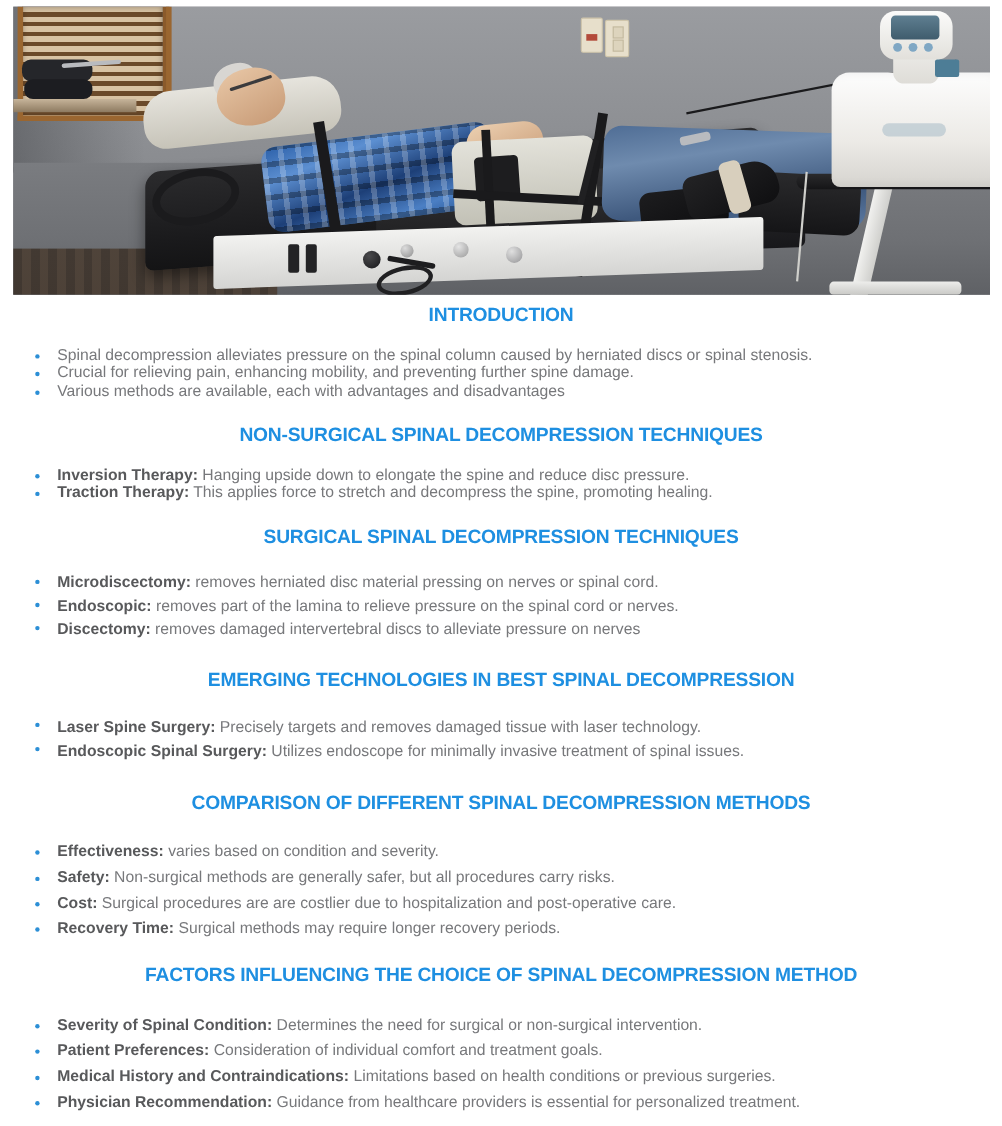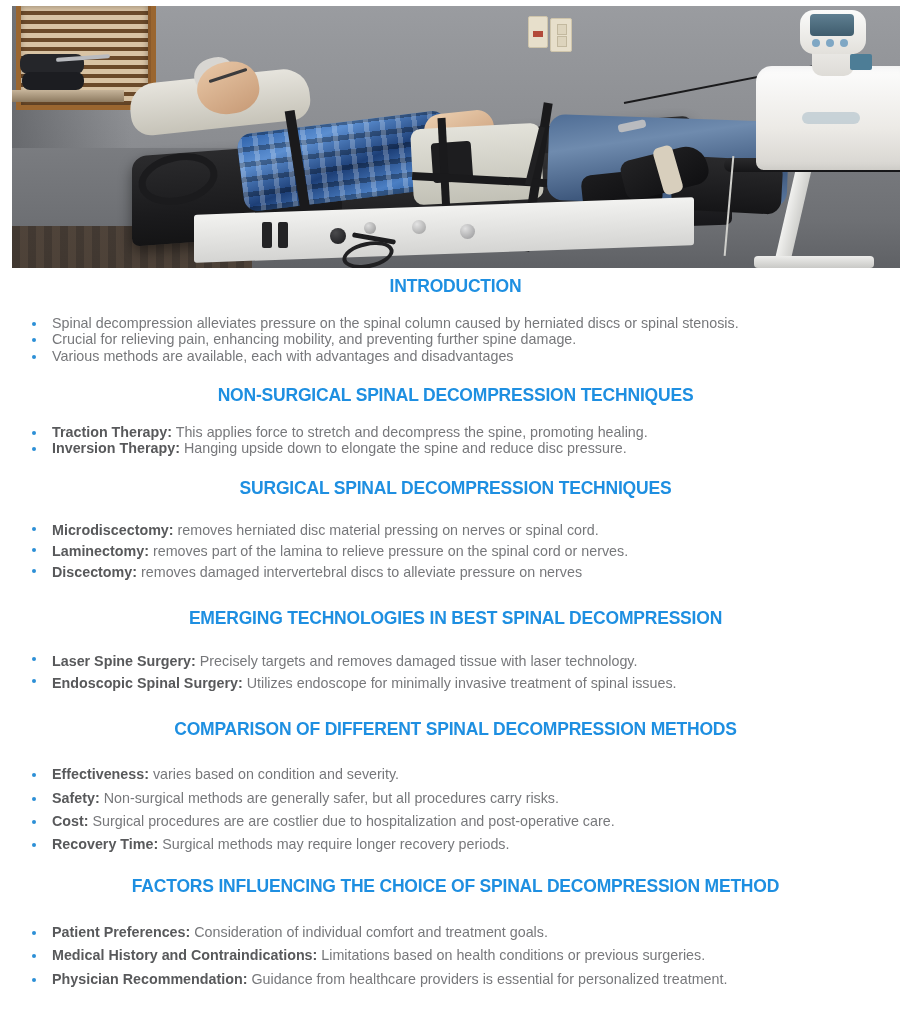--- a/index.html
+++ b/index.html
@@ -604,33 +604,33 @@
         <li> <span>Various methods are available, each with advantages and disadvantages</span></li>
       </ul>
     </div>
 
     <div class="sp-b"></div>
 
     <div class="section">
       <div class="heading">NON-SURGICAL SPINAL DECOMPRESSION TECHNIQUES</div>
       <div class="sp-intro"></div>
       <ul class="bullets">
+        <li><span class="lbl">Inversion Therapy:</span> <span>Hanging upside down to elongate the spine and reduce disc pressure.</span></li>
         <li><span class="lbl">Traction Therapy:</span> <span>This applies force to stretch and decompress the spine, promoting healing.</span></li>
-        <li><span class="lbl">Inversion Therapy:</span> <span>Hanging upside down to elongate the spine and reduce disc pressure.</span></li>
       </ul>
     </div>
 
     <div class="sp-b"></div>
 
     <div class="section">
       <div class="heading">SURGICAL SPINAL DECOMPRESSION TECHNIQUES</div>
       <div class="sp-a"></div>
       <ul class="bullets" style="line-height:20px">
         <li style="line-height:21px"><span class="lbl">Microdiscectomy:</span> <span>removes herniated disc material pressing on nerves or spinal cord.</span></li>
-        <li style="line-height:21px"><span class="lbl">Laminectomy:</span> <span>removes part of the lamina to relieve pressure on the spinal cord or nerves.</span></li>
+        <li style="line-height:21px"><span class="lbl">Endoscopic:</span> <span>removes part of the lamina to relieve pressure on the spinal cord or nerves.</span></li>
         <li style="line-height:21px"><span class="lbl">Discectomy:</span> <span>removes damaged intervertebral discs to alleviate pressure on nerves</span></li>
       </ul>
     </div>
 
     <div class="sp-d"></div>
 
     <div class="section">
       <div class="heading">EMERGING TECHNOLOGIES IN BEST SPINAL DECOMPRESSION</div>
       <div class="sp-a"></div>
       <ul class="bullets">
@@ -651,20 +651,21 @@
         <li><span class="lbl">Recovery Time:</span> <span>Surgical methods may require longer recovery periods.</span></li>
       </ul>
     </div>
 
     <div class="sp-a"></div>
 
     <div class="section">
       <div class="heading">FACTORS INFLUENCING THE CHOICE OF SPINAL DECOMPRESSION METHOD</div>
       <div class="sp-c"></div>
       <ul class="bullets loose">
+        <li><span class="lbl">Severity of Spinal Condition:</span> <span>Determines the need for surgical or non-surgical intervention.</span></li>
         <li><span class="lbl">Patient Preferences:</span> <span>Consideration of individual comfort and treatment goals.</span></li>
         <li><span class="lbl">Medical History and Contraindications:</span> <span>Limitations based on health conditions or previous surgeries.</span></li>
         <li><span class="lbl">Physician Recommendation:</span> <span>Guidance from healthcare providers is essential for personalized treatment.</span></li>
       </ul>
     </div>
 
   </div>
 </div>
 
 </body></html>

